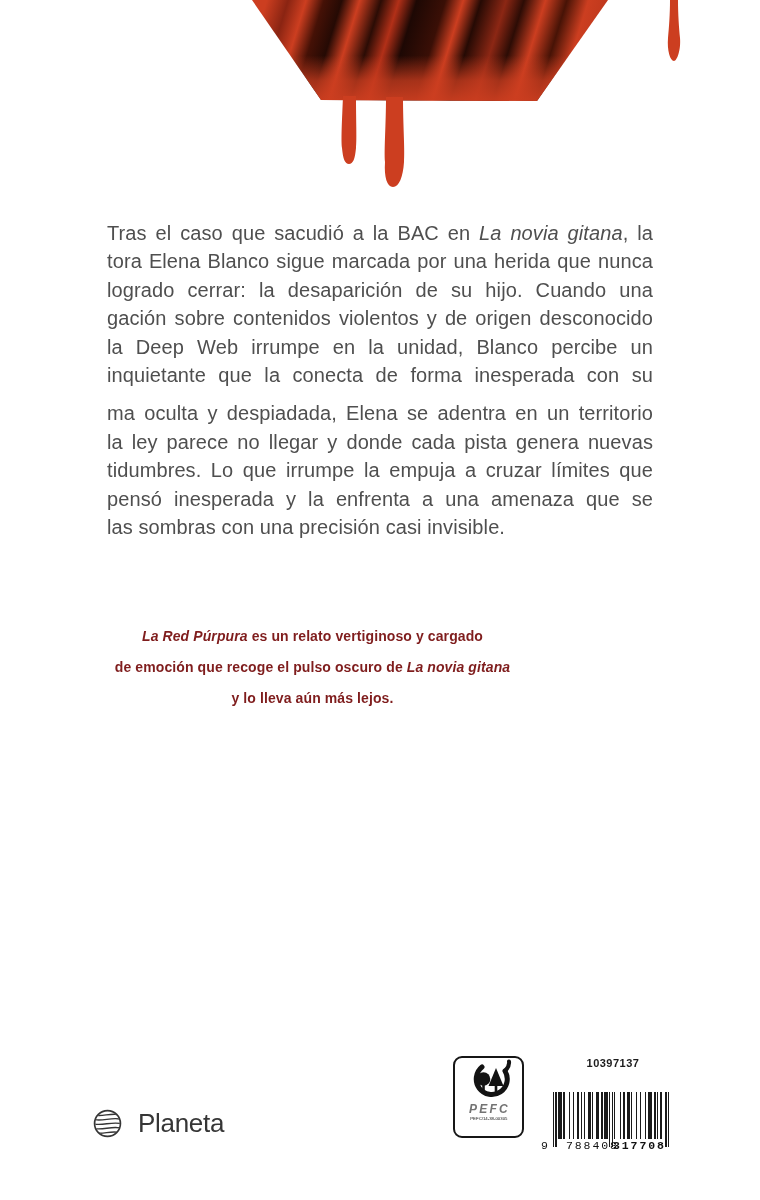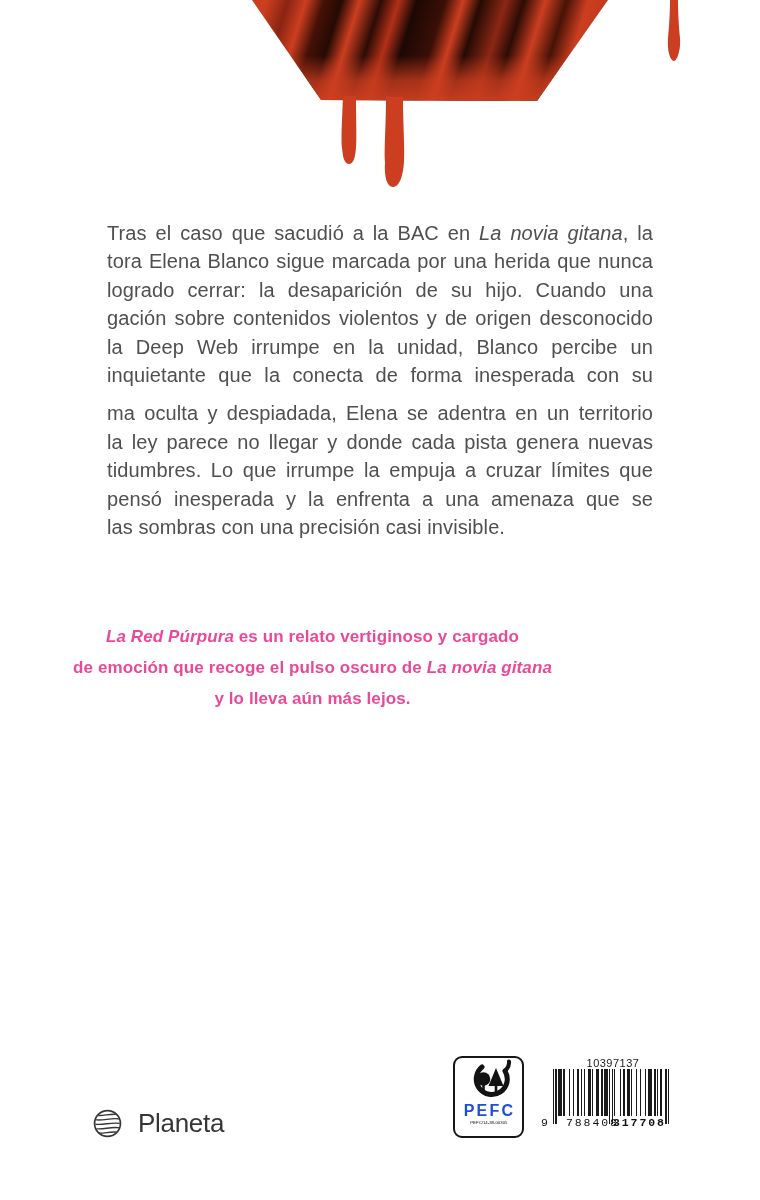--- a/index.html
+++ b/index.html
@@ -18,41 +18,41 @@
     color:var(--text-gray,#4f4f4f);
     font-size:20px; line-height:28.4px; letter-spacing:0.1px;
   }
   .para .line{height:28.4px; overflow:hidden;}
   .para .line.just{text-align:justify; text-align-last:justify;}
   .para.p2{margin-top:10px;}
   .it{font-style:italic;}
   
   .highlight{
     position:absolute; left:0; top:621px; width:625px;
-    text-align:center; font-weight:700; font-size:17px; line-height:31px;
-    color:#ec4899; letter-spacing:0.1px;
+    text-align:center; font-weight:700; font-size:14px; line-height:31px;
+    color:#7f1d1d; letter-spacing:0.1px;
   }
   
   .brand{
     position:absolute; left:93px; top:1108px; height:31px;
     display:flex; align-items:center; gap:16px;
   }
   .brand-word{font-size:26px; color:#363636; letter-spacing:-0.3px;}
   .pefc{
     position:absolute; left:453px; top:1056px; width:71px; height:82px;
     border:2.5px solid #161616; border-radius:9px; box-sizing:border-box;
     display:flex; flex-direction:column; align-items:center; background:#fff;
   }
-  .pefc-word{font-weight:700; font-size:16px; letter-spacing:2.2px;
-    color:#1d4ed8; margin-top:-2px; padding-left:2px;}
+  .pefc-word{font-weight:700; font-size:12px; letter-spacing:2.2px;
+    color:#737373; margin-top:-2px; padding-left:2px;font-style:italic;}
   .pefc-cert{font-size:6px; color:#111; transform:scale(0.72); transform-origin:center top; white-space:nowrap;}
   .barcode{position:absolute; left:540px; top:1057px; width:133px;}
   .bc-number{
     text-align:center; padding-left:13px; font-size:11px; color:#1c1c1c;
-    letter-spacing:0.5px; margin-bottom:0;
+    letter-spacing:0.5px; margin-bottom:23px;font-weight:bold;
   }
   .bc-bars{display:block; margin-left:13px;}
   .bc-digits{position:relative; height:14px; margin-top:-8px;
     font-family:"Liberation Mono", monospace; font-size:11.5px; color:#111;}
   .bc-first{position:absolute; left:1px; top:0;}
   .bc-g1{position:absolute; left:26px; top:0; letter-spacing:1.9px;font-family:Liberation Mono, monospace;}
   .bc-g2{position:absolute; left:73px; top:0; letter-spacing:1.9px;font-weight:bold;}
 </style>
 </head>
 <body>

